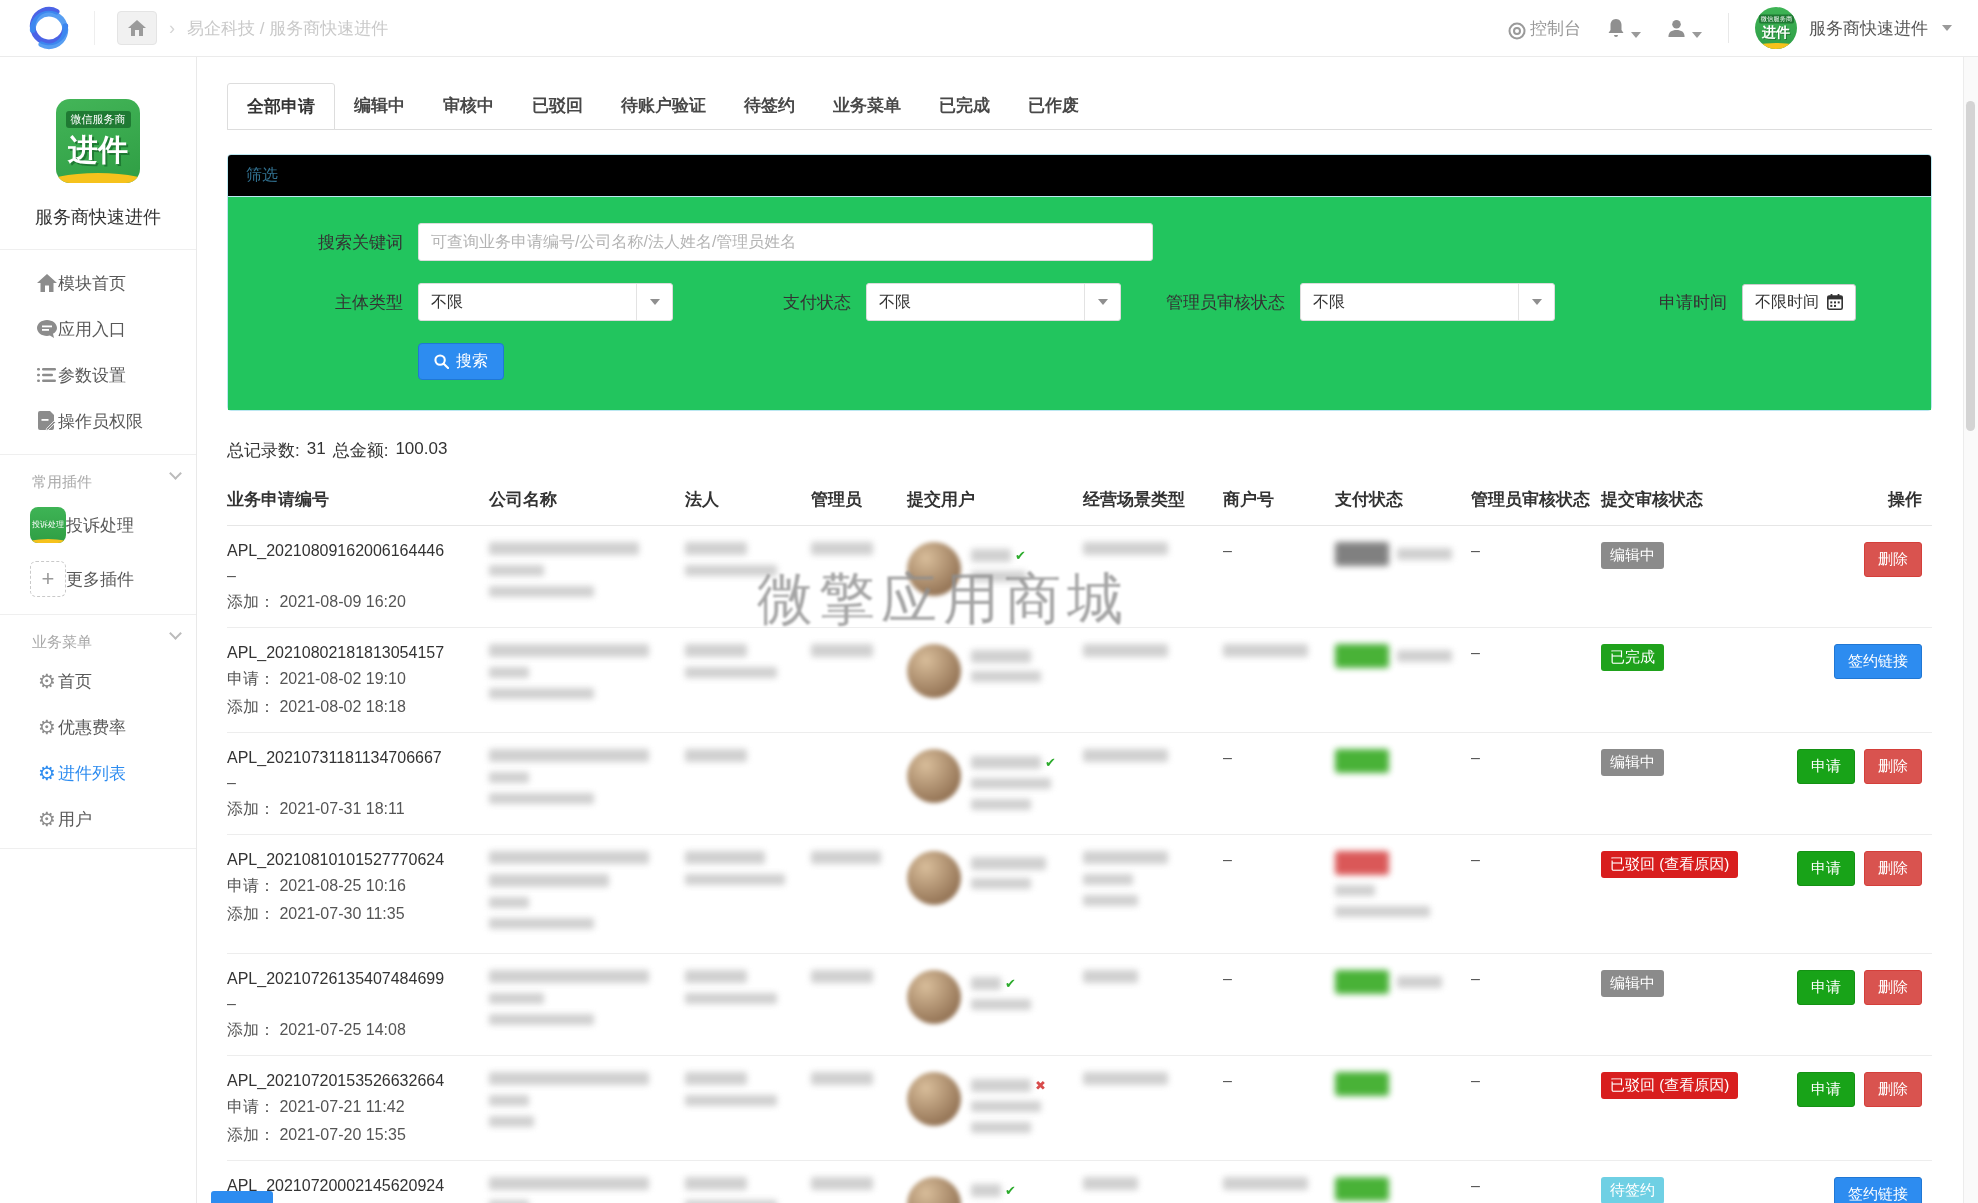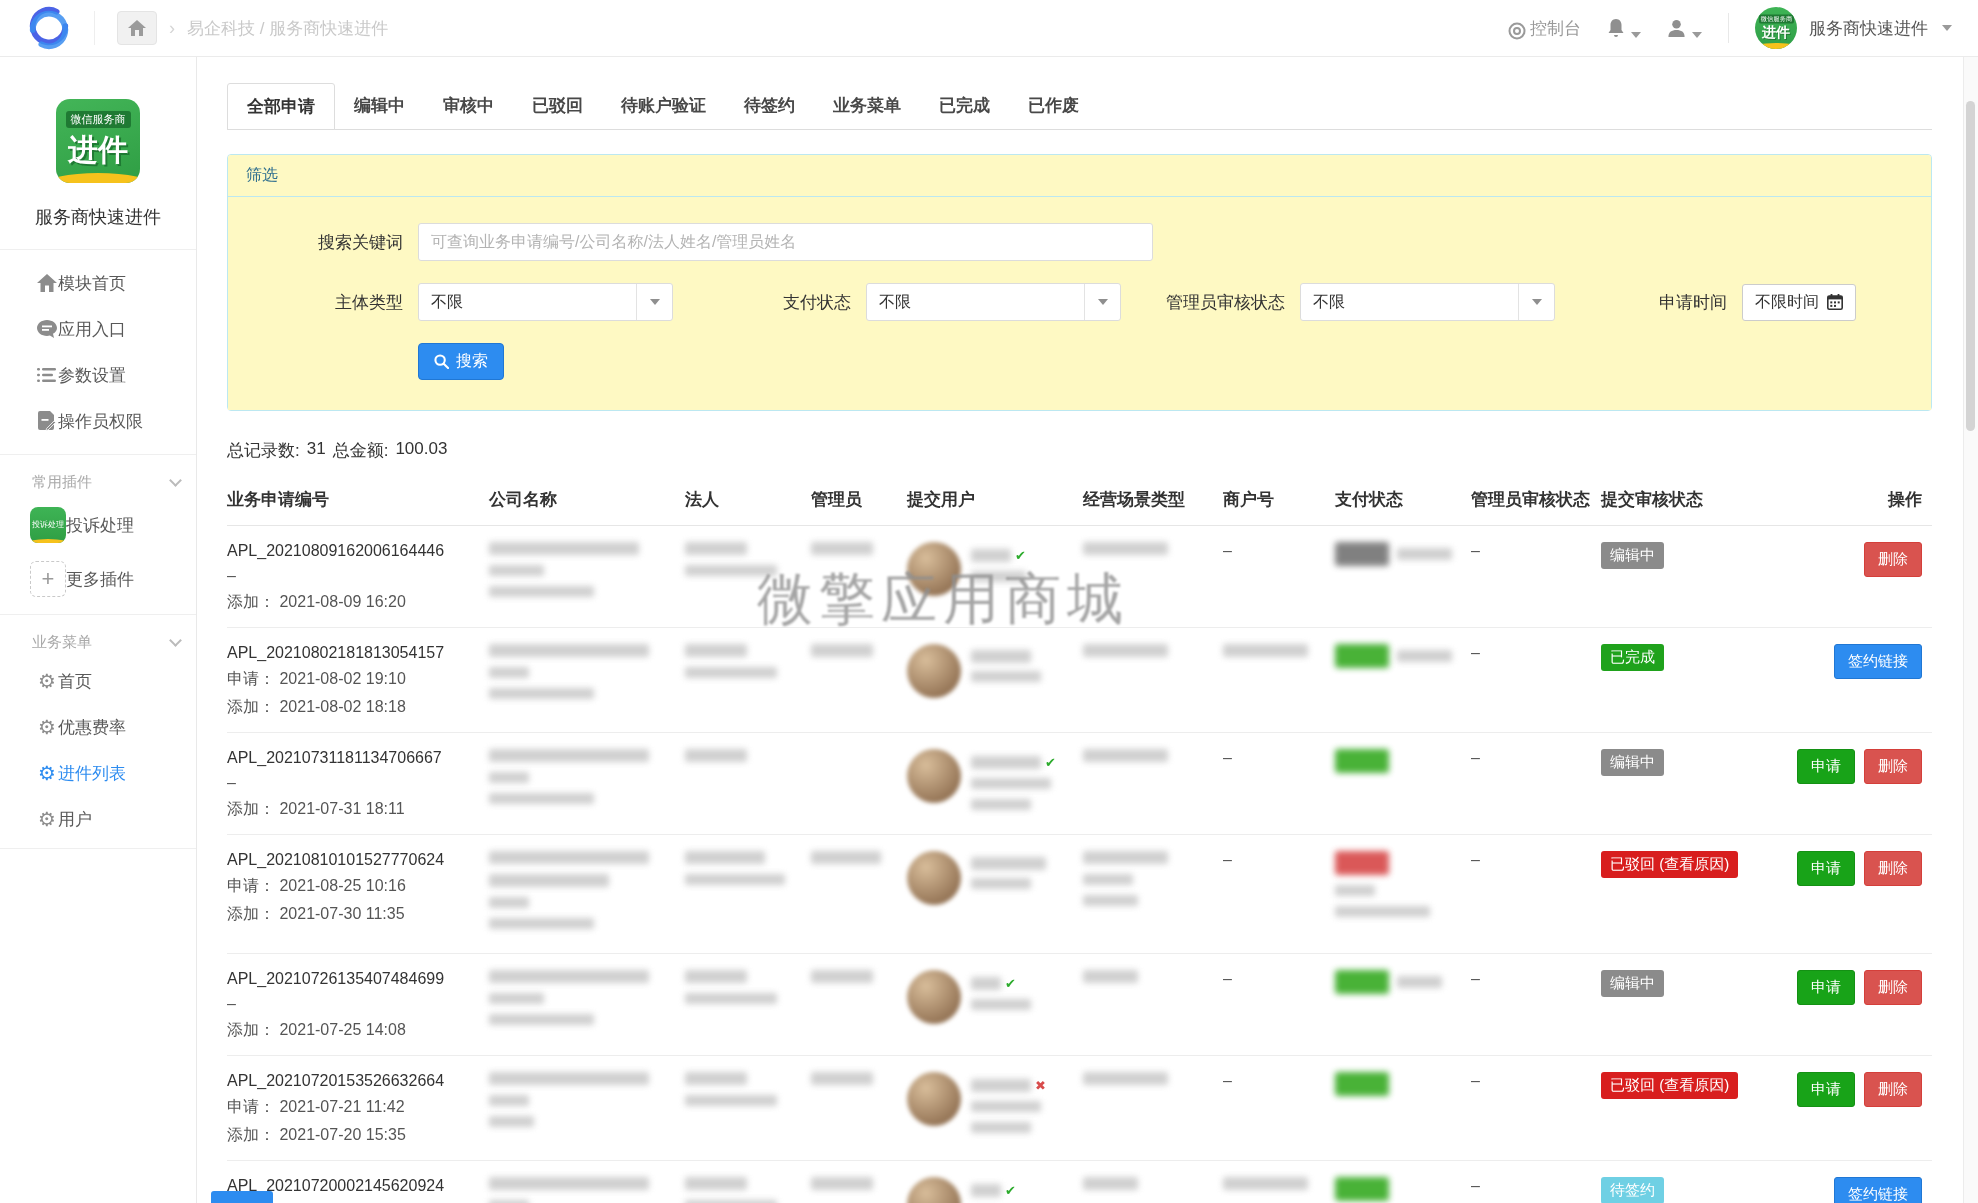--- a/index.html
+++ b/index.html
@@ -39,44 +39,44 @@
   .app-icon .l2 { font-size:30px; font-weight:bold; margin-top:2px; text-shadow:2px 2px 0 #1f7a33; }
   .app-icon::after { content:""; position:absolute; left:-12px; right:-12px; bottom:-14px; height:24px;
     background:#f6c21c; border-radius:50%; }
   .app-title { text-align:center; font-size:18px; color:#333; margin:22px 0 20px; }
   .sb-div { height:1px; background:#efefef; margin:0; }
   .sb-item { height:46px; display:flex; align-items:center; padding-left:36px;
     font-size:17px; color:#595959; cursor:pointer; }
   .sb-item .ic { width:22px; display:flex; justify-content:center; }
   .sb-item.active { color:#2d8cf0; }
   .sb-section { padding:18px 16px 6px 32px; color:#a9a9a9; font-size:15px;
-    display:flex; align-items:center; justify-content:space-between; }
+    display:flex; justify-content:space-between; }
   .chev { width:9px; height:9px; border-right:2px solid #bbb; border-bottom:2px solid #bbb;
     transform:rotate(45deg); margin-top:-4px; }
   .plug-ic { width:36px; height:36px; border-radius:8px; background:linear-gradient(#3eb455,#2f9e44);
     color:#fff; font-size:8px; display:flex; align-items:center; justify-content:center;
     text-align:center; line-height:1.2; position:relative; overflow:hidden; }
   .plug-ic::after { content:""; position:absolute; left:-5px; right:-5px; bottom:-6px; height:10px;
     background:#f6c21c; border-radius:50%; }
   .plus-ic { width:36px; height:36px; border:1px dashed #c9c9c9; border-radius:6px; color:#9a9a9a;
     font-size:22px; display:flex; align-items:center; justify-content:center; }
   .sb-item.plug { height:54px; padding-left:30px; }
   .gear { font-size:20px; color:#8c8c8c; line-height:1; }
   .sb-item.active .gear { color:#2d8cf0; }
 
   
   .main { flex:1; padding:26px 46px 0 30px; position:relative; }
   .tabs { display:flex; border-bottom:1px solid #ddd;font-weight:bold; }
   .tab { padding:11px 19px; font-size:17px; color:#484848; cursor:pointer; margin-bottom:-1px; }
   .tab.active { border:1px solid #ddd; border-radius:3px 3px 0 0; background:#fff; color:#333; }
 
   .panel { margin-top:24px; border:1px solid #bce8f1; border-radius:4px; }
-  .panel-head { background:#fef9c3; color:#31708f; font-size:16px; padding:10px 18px;
+  .panel-head { background:#000000; color:#31708f; font-size:16px; padding:10px 18px;
     border-bottom:1px solid #bce8f1; border-radius:3px 3px 0 0; }
-  .panel-body { padding:26px 24px 30px 0; background:#fef9c3; }
+  .panel-body { padding:26px 24px 30px 0; background:#22c55e; }
   .frow { display:flex; align-items:center; margin-bottom:22px; }
   .frow:last-child { margin-bottom:0; }
   .flabel { width:190px; text-align:right; padding-right:15px; font-size:17px; color:#333; flex:0 0 auto; }
   .flabel.inline { width:auto; }
   .txt-input { width:735px; height:38px; border:1px solid #dcdcdc; border-radius:3px;
     font-size:16px; padding:0 12px; color:#333; outline:none;
     font-family:"Liberation Sans","DejaVu Sans",sans-serif; }
   .txt-input::placeholder { color:#b3b3b3; }
   .select { width:255px; height:38px; border:1px solid #dcdcdc; border-radius:3px; background:#fff;
     display:flex; align-items:center; justify-content:space-between; cursor:pointer; }

